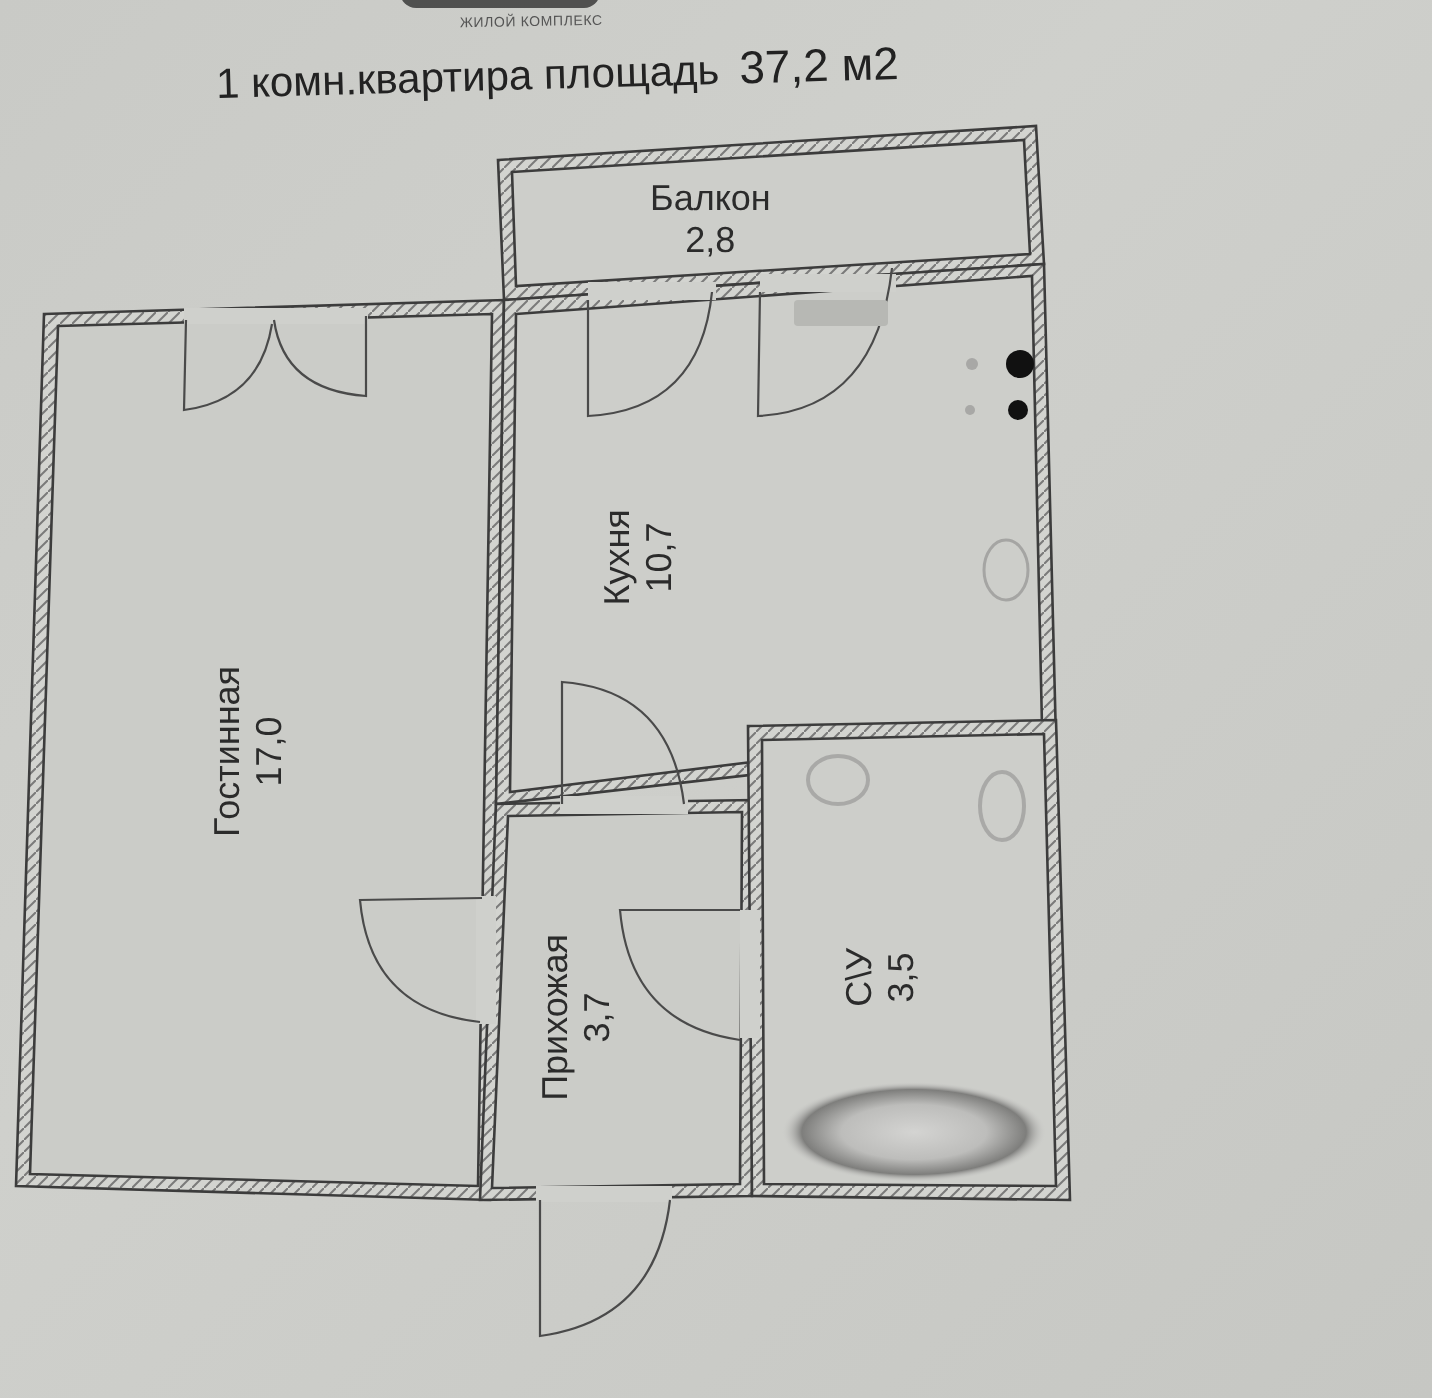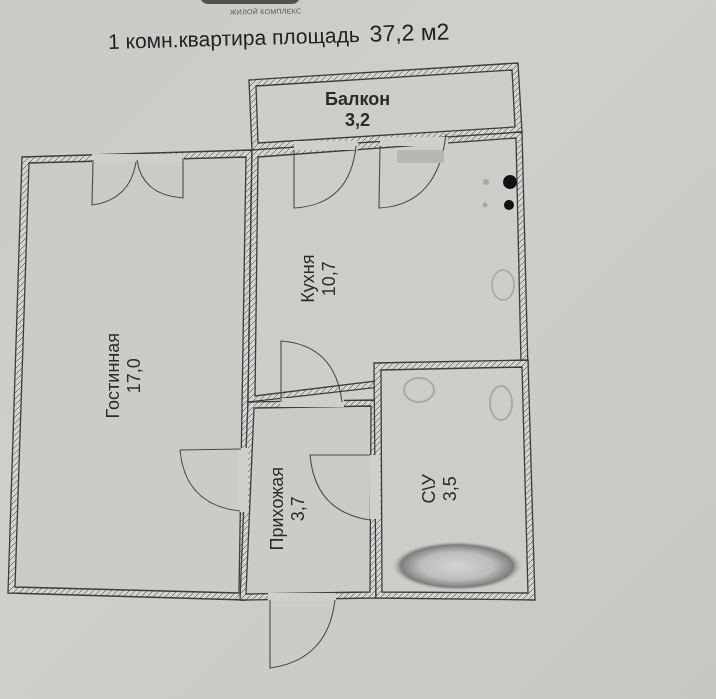--- a/index.html
+++ b/index.html
@@ -125,23 +125,23 @@
     <ellipse cx="503" cy="285" rx="11" ry="15" fill="none" stroke="#a5a5a3" stroke-width="1.5"></ellipse>
   </g>
 
   <g>
     <ellipse cx="419" cy="390" rx="15" ry="12" fill="none" stroke="#a9a9a7" stroke-width="2"></ellipse>
     <ellipse cx="501" cy="403" rx="11" ry="17" fill="none" stroke="#a9a9a7" stroke-width="2"></ellipse>
     <ellipse cx="457" cy="566" rx="66" ry="25" fill="url(#tubGrad)"></ellipse>
   </g>
 </svg>
 
-<div class="room-label" style="left:325px; top:89px;font-weight:bold;">
+<div class="room-label" style="left:325px; top:89px;">
   <div>Балкон</div>
-  <div>3,2</div>
+  <div>2,8</div>
 </div>
 
 <div class="room-label vert" style="left:289px; top:258px; width:60px;">
   <div>Кухня</div>
   <div>10,7</div>
 </div>
 
 <div class="room-label vert" style="left:74px; top:355px; width:100px;">
   <div>Гостинная</div>
   <div>17,0</div>

